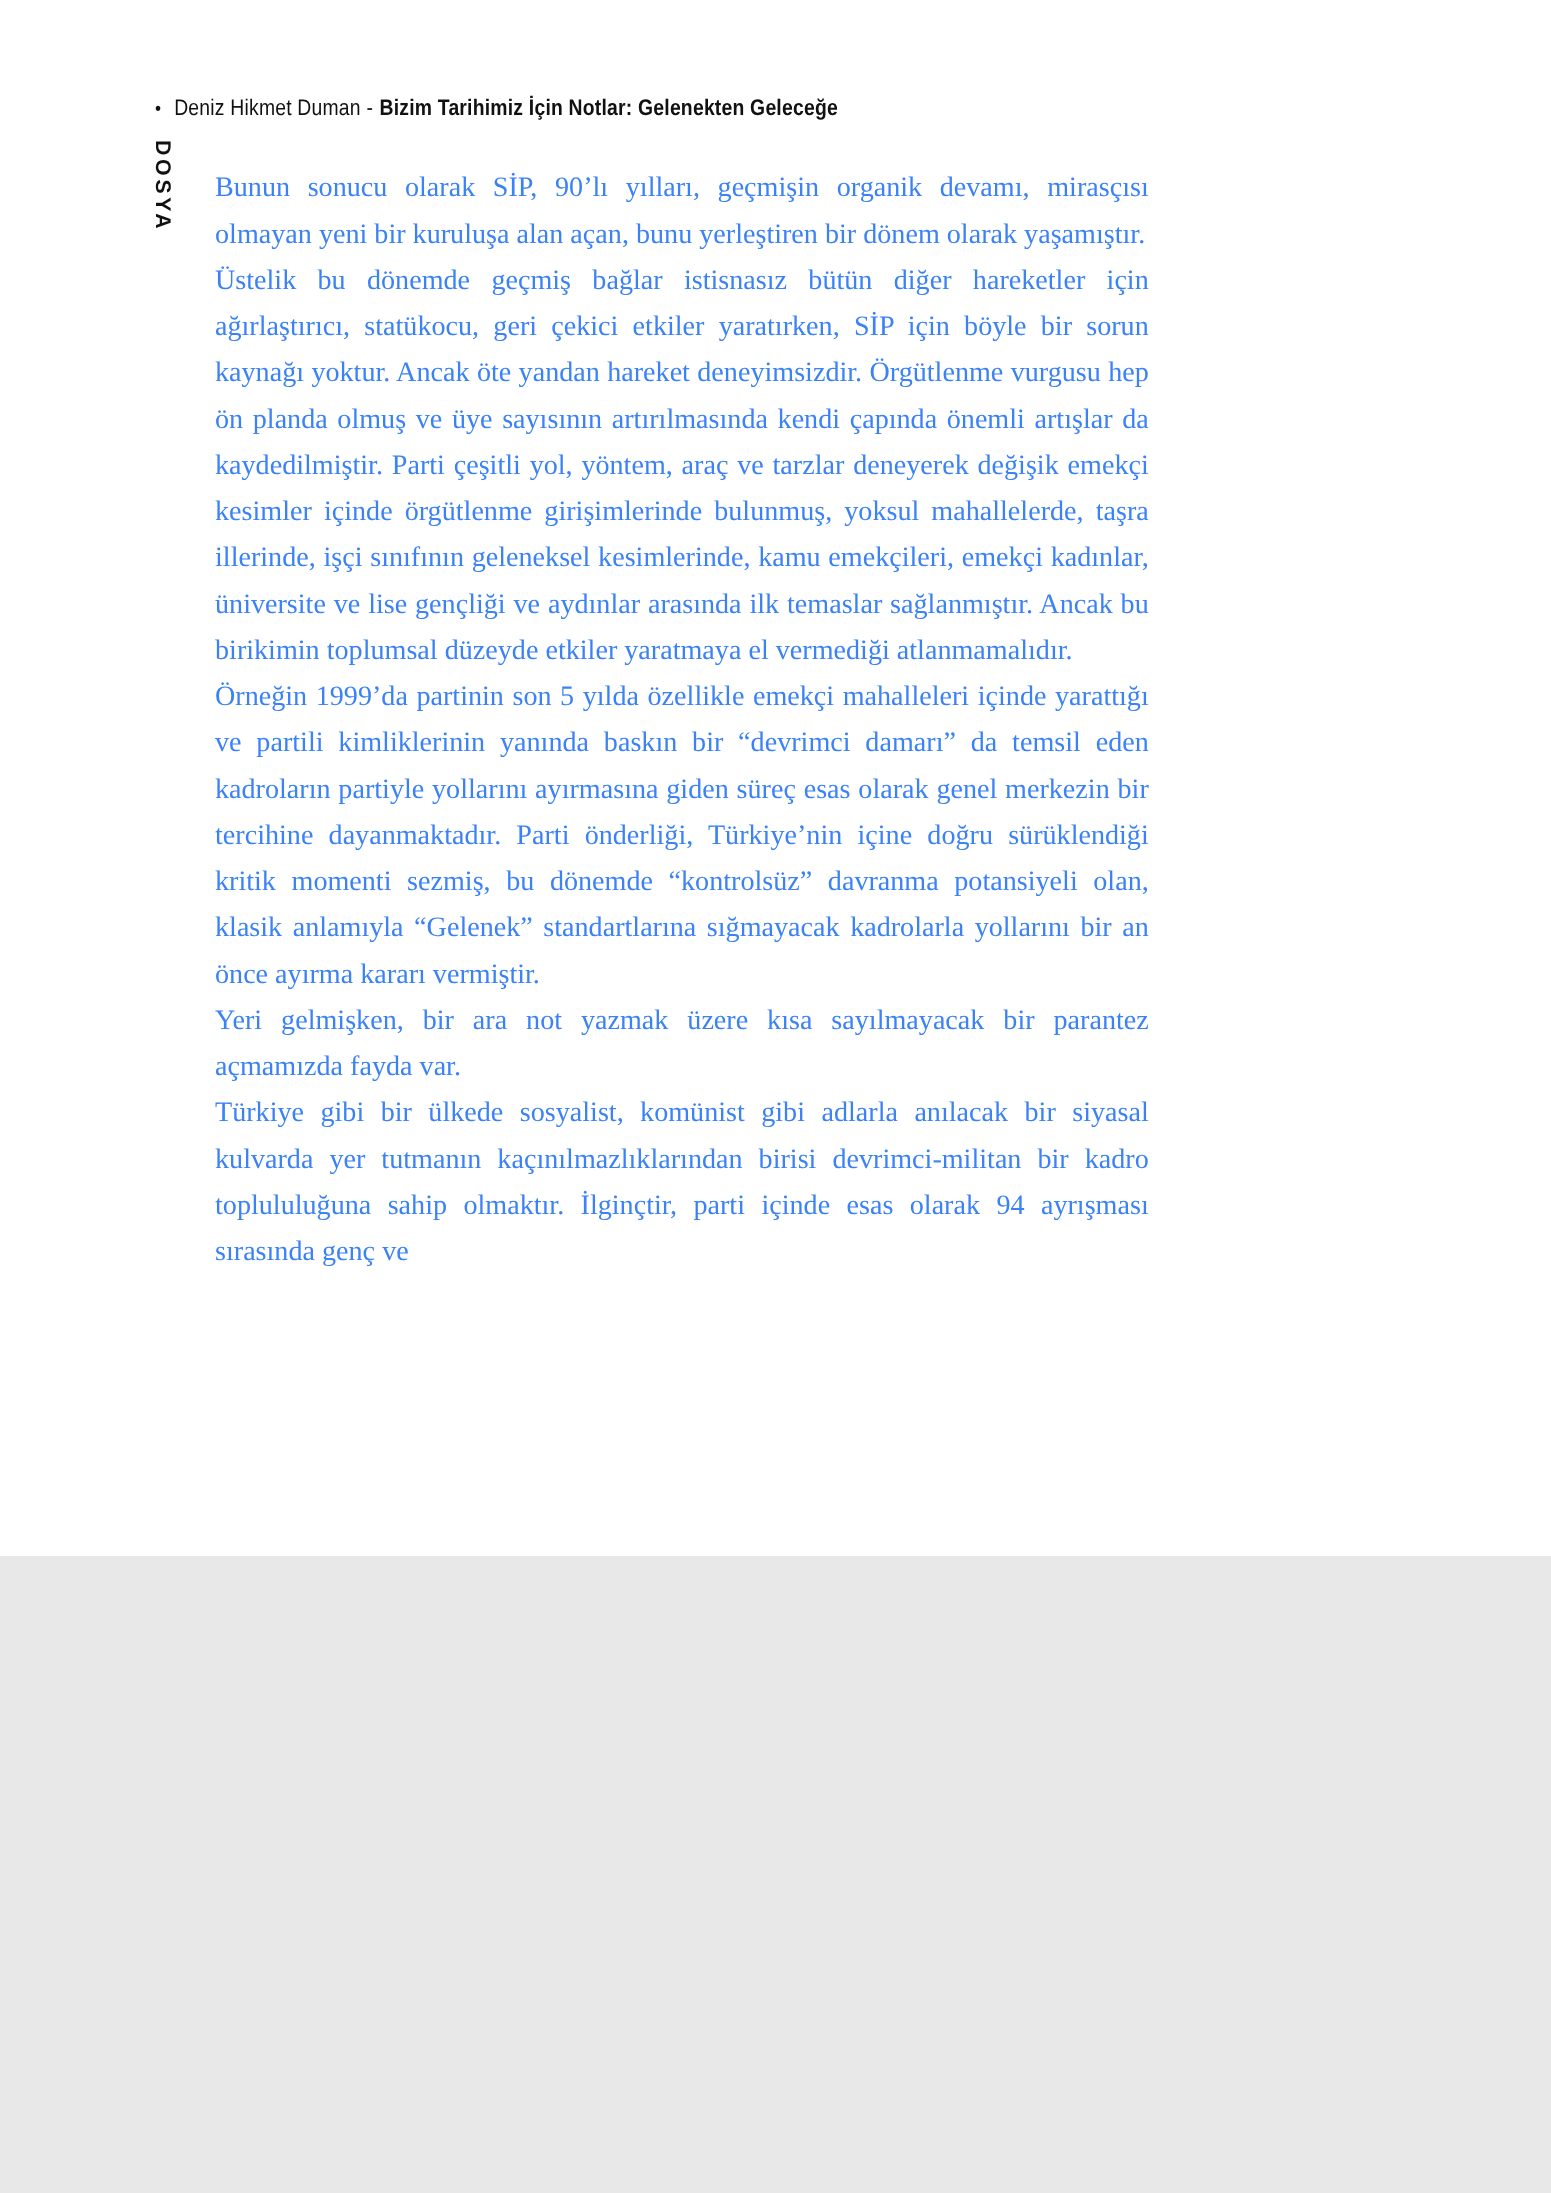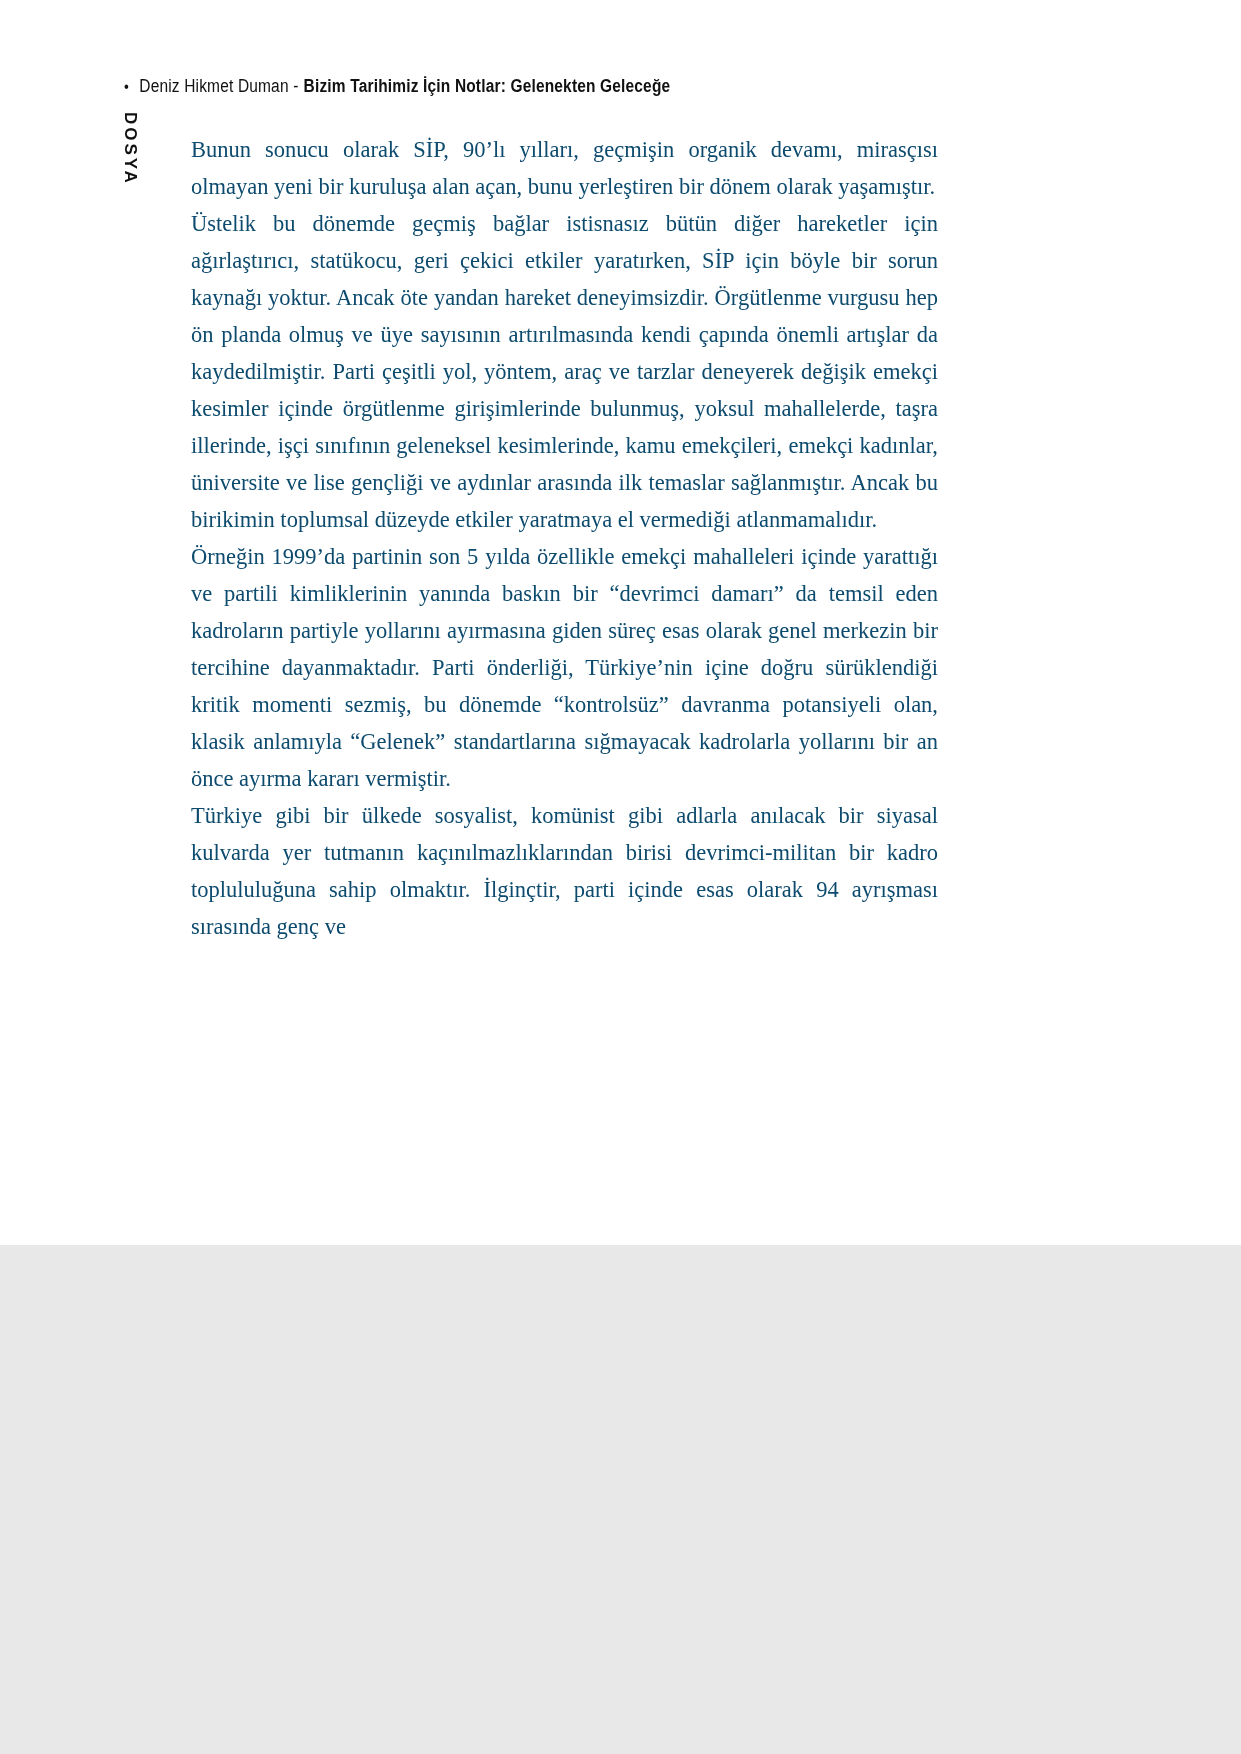--- a/index.html
+++ b/index.html
@@ -49,28 +49,28 @@
     text-orientation: mixed;
     font-family: "Liberation Sans", sans-serif;
     font-weight: 700;
     font-size: 17px;
     letter-spacing: 3px;
     color: #111111;
   }
   .body-text {
     position: absolute;
     top: 131px;
-    left: 191px;
+    left: 172px;
     width: 747px;
     font-size: 22.5px;
     line-height: 37px;
     text-align: justify;
     hyphens: auto;
     -webkit-hyphens: auto;
-    color: #0c4a6e;
+    color: #3b82f6;
   }
   .body-text p {
     margin: 0;
     padding: 0;
   }
   .page-number {
     position: absolute;
     top: 1474px;
     left: 102px;
     font-family: "DejaVu Sans", sans-serif;
@@ -87,18 +87,19 @@
   <header class="page-header">
     <span class="bullet">•</span><span class="author">Deniz Hikmet Duman -</span><span class="title">Bizim Tarihimiz İçin Notlar: Gelenekten Geleceğe</span>
   </header>
 
   <div class="margin-label">DOSYA</div>
 
   <main class="body-text">
     <p>Bunun sonucu olarak SİP, 90’lı yılları, geçmişin organik devamı, mirasçısı olmayan yeni bir kuruluşa alan açan, bunu yerleştiren bir dönem olarak yaşamıştır.</p>
     <p>Üstelik bu dönemde geçmiş bağlar istisnasız bütün diğer hareketler için ağırlaştırıcı, statükocu, geri çekici etkiler yaratırken, SİP için böyle bir sorun kaynağı yoktur. Ancak öte yandan hareket deneyimsizdir. Örgütlenme vurgusu hep ön planda olmuş ve üye sayısının artırılmasında kendi çapında önemli artışlar da kaydedilmiştir. Parti çeşitli yol, yöntem, araç ve tarzlar deneyerek değişik emekçi kesimler içinde örgütlenme girişimlerinde bulunmuş, yoksul mahallelerde, taşra illerinde, işçi sınıfının geleneksel kesimlerinde, kamu emekçileri, emekçi kadınlar, üniversite ve lise gençliği ve aydınlar arasında ilk temaslar sağlanmıştır. Ancak bu birikimin toplumsal düzeyde etkiler yaratmaya el vermediği atlanmamalıdır.</p>
     <p>Örneğin 1999’da partinin son 5 yılda özellikle emekçi mahalleleri içinde yarattığı ve partili kimliklerinin yanında baskın bir “devrimci damarı” da temsil eden kadroların partiyle yollarını ayırmasına giden süreç esas olarak genel merkezin bir tercihine dayanmaktadır. Parti önderliği, Türkiye’nin içine doğru sürüklendiği kritik momenti sezmiş, bu dönemde “kontrolsüz” davranma potansiyeli olan, klasik anlamıyla “Gelenek” standartlarına sığmayacak kadrolarla yollarını bir an önce ayırma kararı vermiştir.</p>
+    <p>Yeri gelmişken, bir ara not yazmak üzere kısa sayılmayacak bir parantez açmamızda fayda var.</p>
     <p>Türkiye gibi bir ülkede sosyalist, komünist gibi adlarla anılacak bir siyasal kulvarda yer tutmanın kaçınılmazlıklarından birisi devrimci-militan bir kadro toplululuğuna sahip olmaktır. İlginçtir, parti içinde esas olarak 94 ayrışması sırasında genç ve</p>
   </main>
 
   <div class="page-number">92</div>
 
 </div>
 
 </body></html>

